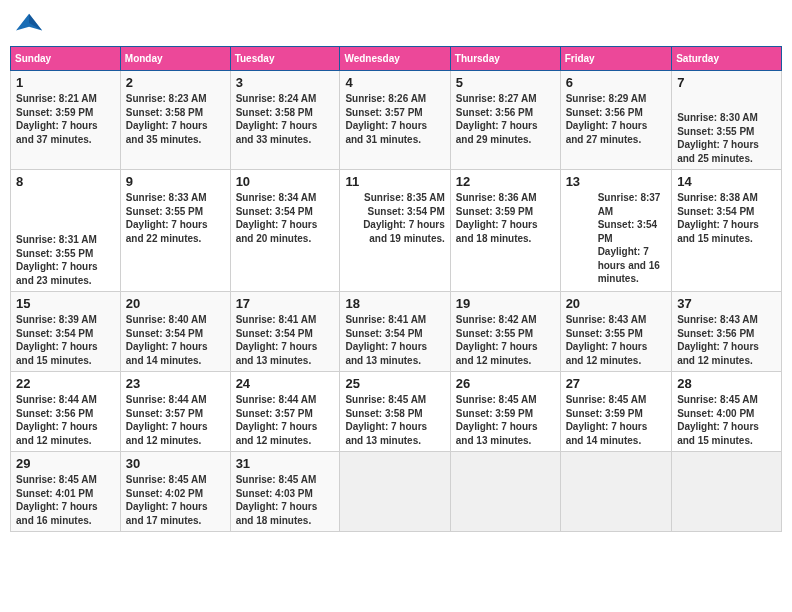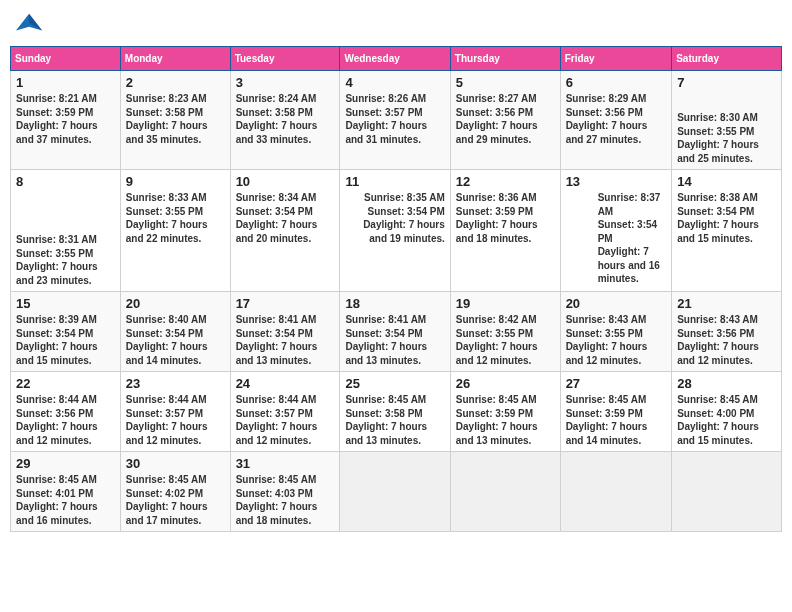--- a/index.html
+++ b/index.html
@@ -241,21 +241,21 @@
 Sunset: 3:55 PM
 Daylight: 7 hours and 12 minutes.</div>
         </td>
         <td>
           <span class="day-num">20</span>
           <div class="day-info" style="white-space: pre-line;">Sunrise: 8:43 AM
 Sunset: 3:55 PM
 Daylight: 7 hours and 12 minutes.</div>
         </td>
         <td>
-          <span class="day-num">21</span>
+          <span class="day-num">37</span>
           <div class="day-info" style="white-space: pre-line;">Sunrise: 8:43 AM
 Sunset: 3:56 PM
 Daylight: 7 hours and 12 minutes.</div>
         </td>
       </tr>
       <tr>
         <td>
           <span class="day-num">22</span>
           <div class="day-info" style="white-space: pre-line;">Sunrise: 8:44 AM
 Sunset: 3:56 PM

